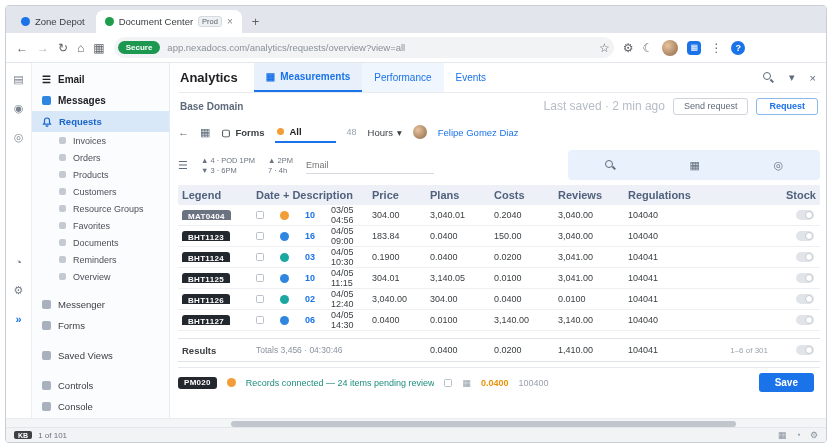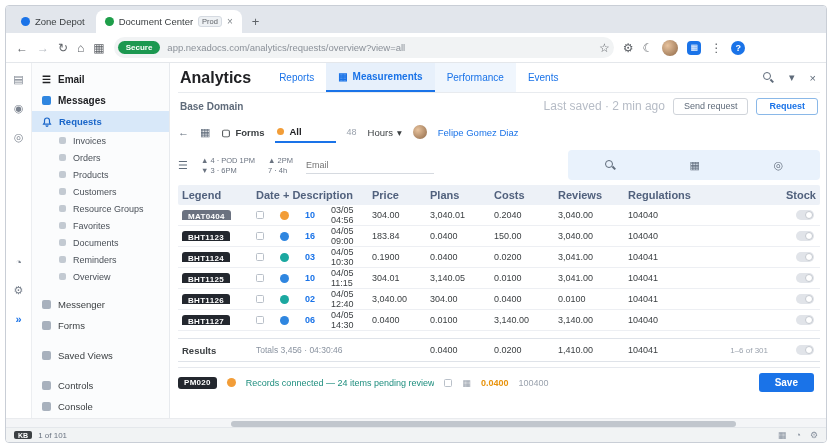--- a/index.html
+++ b/index.html
@@ -39,21 +39,21 @@
   .sitem.sub .sq { width:7px; height:7px; background:#c3cad2; }
   .sitem.selected { background:#d8e8f9; color:#1a66c9; font-weight:bold; }
   .sitem.mt { margin-top:9px; }
   .sq { width:9px; height:9px; border-radius:2px; background:#a8b1bd; flex:none; }
   .sq.blue { background:#2f86e0; }
 
   .main { flex:1; display:flex; flex-direction:column; min-width:0; background:#fff; padding:0 6px 0 8px; }
 
   
   .mheader { height:30px; display:flex; align-items:center; gap:10px; border-bottom:1px solid #e8ebef; flex:none; }
-  .mtitle { font-size:16px; font-weight:bold; color:#202124; padding-left:2px; }
+  .mtitle { font-size:13px; font-weight:bold; color:#202124; padding-left:2px; }
   .mtabs { display:flex; margin-left:6px; height:100%; }
   .mtab { font-size:10px; color:#1a73e8; padding:0 12px; display:flex; align-items:center; gap:5px; }
   .mtab.active { background:#e7f0fb; border-bottom:2px solid #1a73e8; font-weight:bold; }
   .mtab.tint { background:#f0f6fd; }
   .mh-icons { margin-left:auto; display:flex; gap:15px; align-items:center; color:#5f6b7a; font-size:11px; padding-right:4px; }
 
   
   .mag { position:relative; width:11px; height:11px; display:inline-block; }
   .mag::before { content:""; position:absolute; left:0; top:0; width:6px; height:6px; border:1.5px solid #5f6b7a; border-radius:50%; }
   .mag::after { content:""; position:absolute; left:7px; top:7.5px; width:4px; height:1.5px; background:#5f6b7a; transform:rotate(45deg); }
@@ -244,23 +244,20 @@
           <span>Console</span>
         </div>
       <div class="sitem"></div>
     </div>
 
     <div class="main">
 
       <div class="mheader">
         <span class="mtitle">Analytics</span>
         <div class="mtabs">
-          <div class="mtab">
-              <span>Reports</span>
-            </div>
           <div class="mtab active">
             <span>▦</span>
             <span>Measurements</span>
           </div>
           <div class="mtab tint">
               <span>Performance</span>
             </div>
           <div class="mtab">
               <span>Events</span>
             </div>

